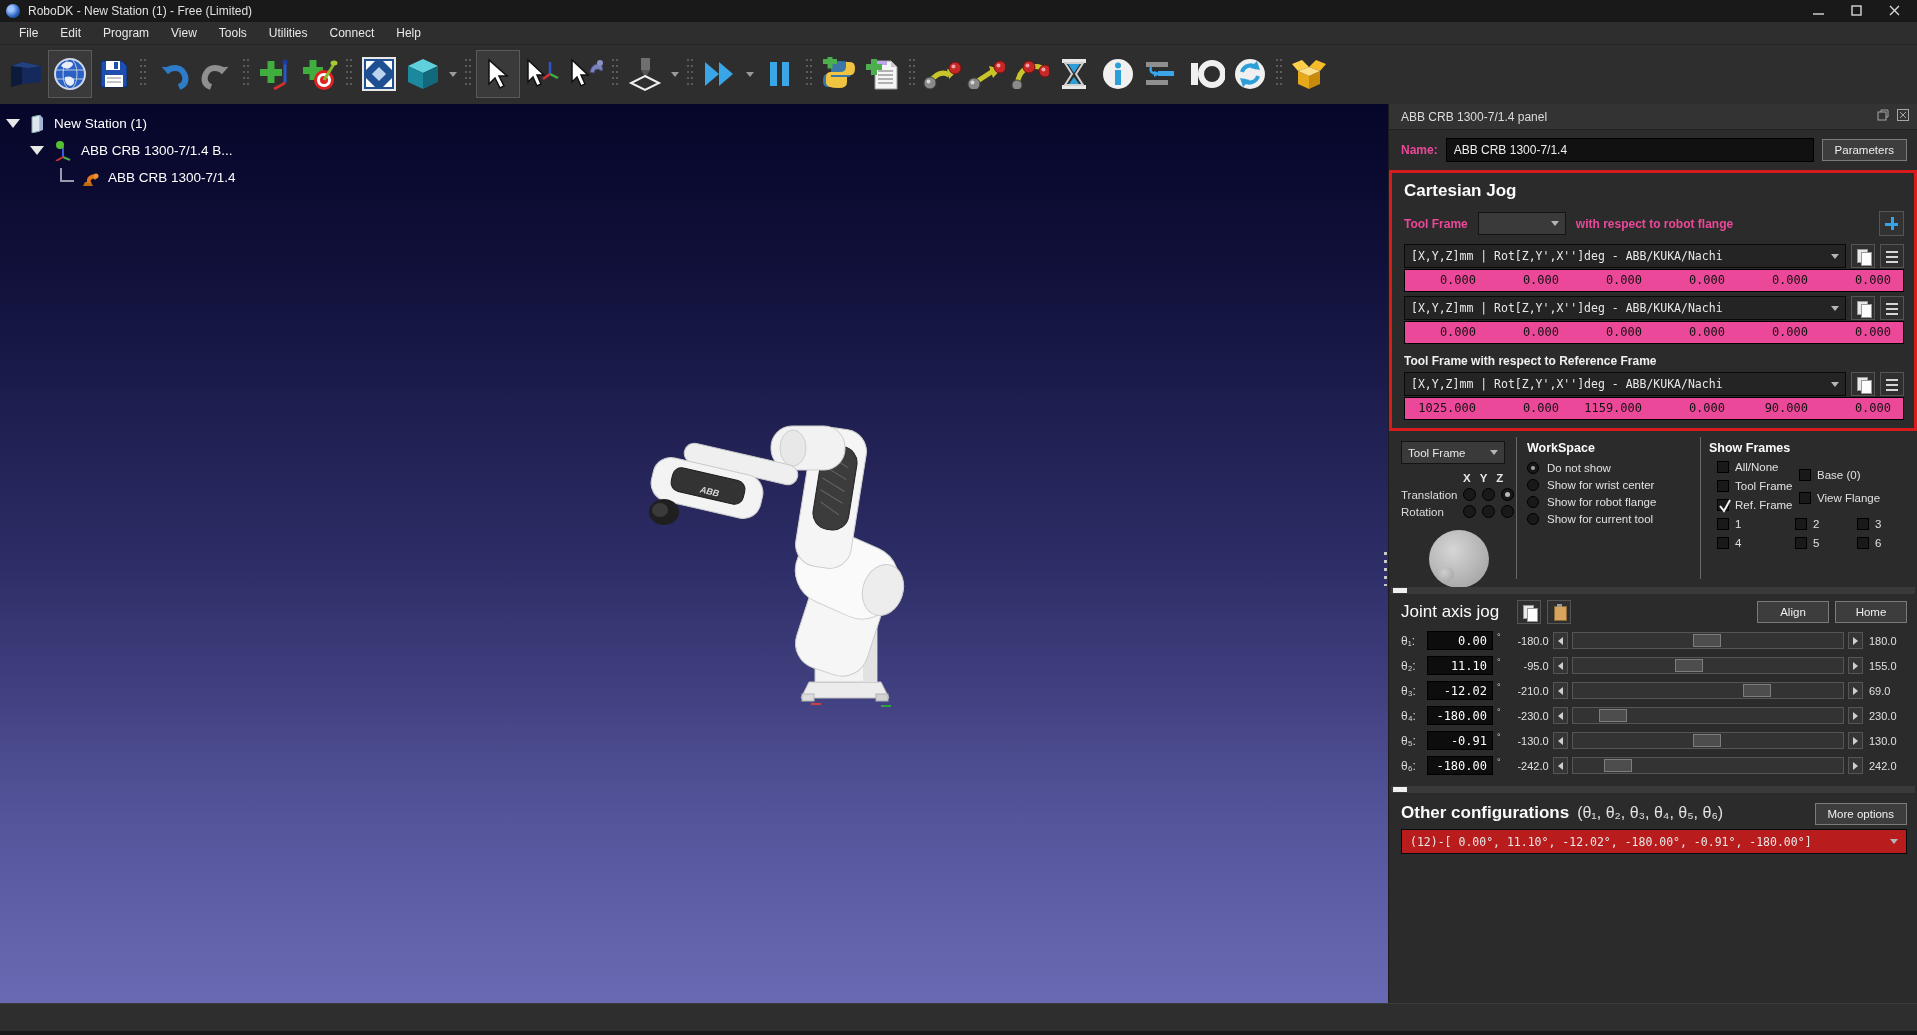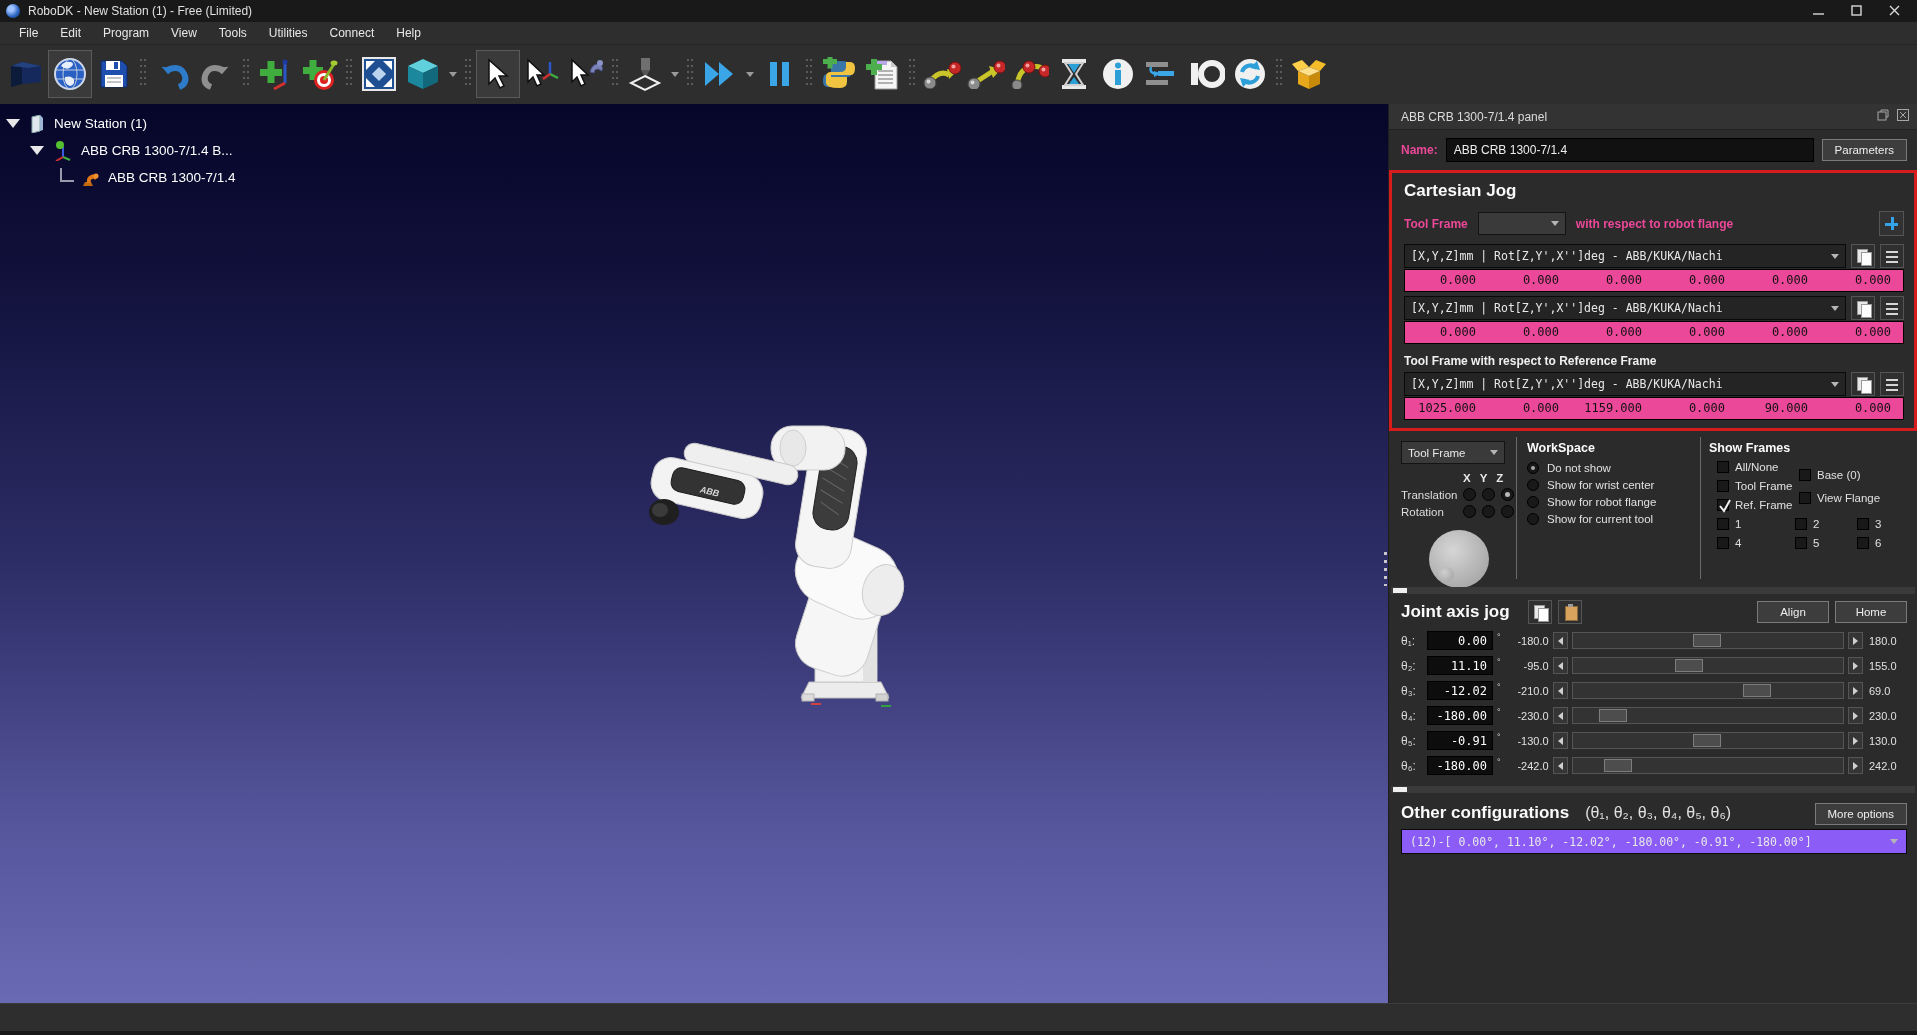--- a/index.html
+++ b/index.html
@@ -126,42 +126,42 @@
   .cb-row { display:flex; align-items:center; gap:6px; height:16px; font-size:11.5px; color:#e0e0e0; }
   .cb { width:12px; height:12px; background:#191919; border:1px solid #000; position:relative; flex:none; }
   .cb.checked svg { position:absolute; left:-2px; top:-4px; }
   .sf-nums { display:grid; grid-template-columns:78px 62px 60px; gap:3px 0; margin-top:3px; }
 
   .hscroll { height:7px; background:#3a3a3a; margin:8px 2px 0 2px; position:relative; }
   .hscroll .seg { position:absolute; left:2px; top:1px; width:14px; height:5px; background:#f0f0f0; }
 
   
   .jj-head { display:flex; align-items:center; gap:6px; margin:6px 10px 4px 12px; }
-  .jj-title { font-size:17px; font-weight:bold; color:#fafafa; margin-right:12px; }
+  .jj-title { font-size:17px; font-weight:normal; color:#fafafa; margin-right:12px; }
   .jj-head .grow { flex:1; }
   .jrow { display:flex; align-items:center; height:25px; padding:0 8px 0 12px; gap:4px; }
   .jname { width:22px; font-size:12px; color:#d8d8d8; }
   .jval { width:66px; height:19px; background:#0d0d0d; border:1px solid #000; color:#fff;
     font-size:12px; text-align:right; padding:1px 5px 0 0; }
   .jdeg { font-size:9px; color:#cfcfcf; align-self:flex-start; margin-top:4px; }
   .jmin { width:44px; font-size:11px; color:#e0e0e0; text-align:right; }
   .jmax { width:42px; font-size:11px; color:#e0e0e0; text-align:left; padding-left:2px; }
   .spin { width:15px; height:17px; background:#353535; border:1px solid #555; display:flex;
     align-items:center; justify-content:center; flex:none; }
   .spin .l { width:0; height:0; border-top:4px solid transparent; border-bottom:4px solid transparent; border-right:5px solid #cfcfcf; }
   .spin .r { width:0; height:0; border-top:4px solid transparent; border-bottom:4px solid transparent; border-left:5px solid #cfcfcf; }
   .track { flex:1; height:17px; background:#333; border:1px solid #555; position:relative; }
   .thumb { position:absolute; top:1px; width:28px; height:13px; background:#4d4d4d; border:1px solid #7d7d7d; }
 
   
-  .oc-head { display:flex; align-items:baseline; gap:8px; margin:10px 10px 4px 12px; }
+  .oc-head { display:flex; align-items:baseline; margin:10px 10px 4px 12px; }
   .oc-title { font-size:17px; font-weight:bold; color:#fafafa; }
   .oc-sub { font-size:16px; color:#e0e0e0;margin-left:8px; }
   .oc-head .grow { flex:1; }
-  .oc-dd { margin:2px 10px 0 12px; background:#8b5cf6; border:1px solid #090909; height:25px;
+  .oc-dd { margin:2px 10px 0 12px; background:#b91c1c; border:1px solid #090909; height:25px;
     display:flex; align-items:center; padding:0 8px; font-size:11.5px; color:#e8e8e8; }
   .oc-dd .caret { margin-left:auto; width:0; height:0; border-left:4px solid transparent;
     border-right:4px solid transparent; border-top:5px solid #b5b5b5; }
 
   
   .vsplit { position:absolute; left:-6px; top:448px; width:5px; height:34px;
     background-image:repeating-linear-gradient(to bottom,#c8c8c8 0 3px, transparent 3px 8px);
     background-size:3px 100%; background-repeat:no-repeat; background-position:1px 0; }
 
   

